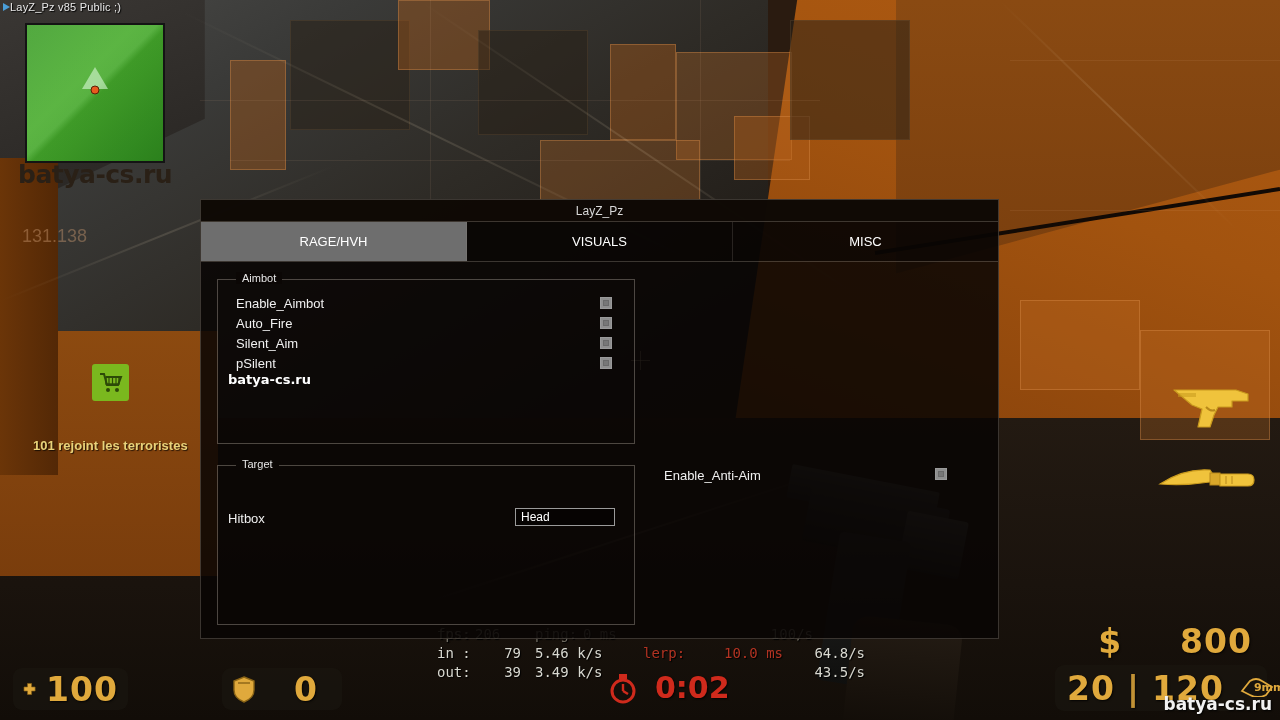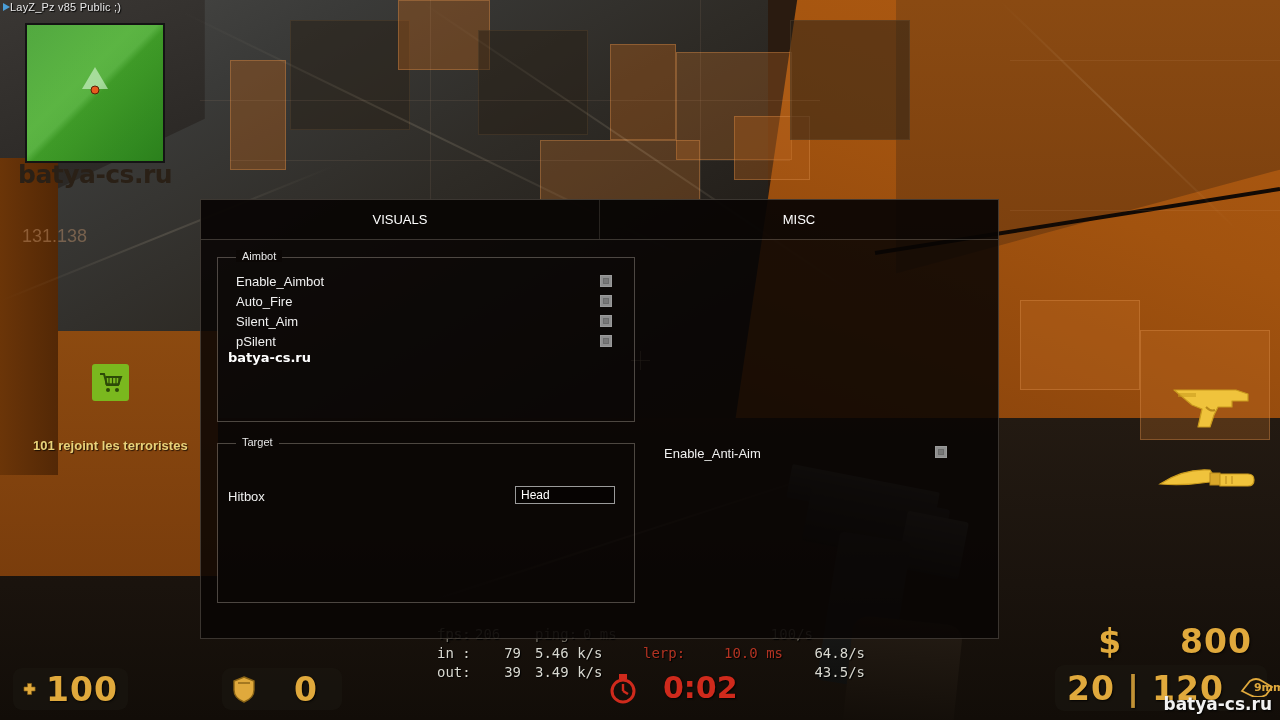--- a/index.html
+++ b/index.html
@@ -155,21 +155,21 @@
     position:absolute; right:28px; top:622px;
     display:flex; align-items:center; gap:58px;
   }
   .watermark-br {
     position:absolute; right:8px; bottom:6px;
     font-family:"DejaVu Sans", sans-serif; font-weight:bold; font-size:17px;
     color:#f2f2f2; text-shadow:1px 1px 2px #000;
   }
 
   .timer-row {
-    position:absolute; left:608px; top:670px; display:flex; align-items:center; gap:25px;
+    position:absolute; left:608px; top:670px; display:flex; align-items:center; gap:17px;
   }
   .timer-txt {
     font-family:"DejaVu Sans", sans-serif; font-weight:bold; font-size:30px;
     color:#cf2a1c; text-shadow:1px 1px 2px rgba(0,0,0,.8);
   }
 
   
   .netgraph {
     position:absolute; left:437px; top:625px;
     font-family:"DejaVu Sans Mono", monospace; font-size:14px;
@@ -420,22 +420,28 @@
     <span style="width:38px;">out:</span>
     <span style="width:60px;text-align:right;padding-right:14px;">39</span>
     <span style="width:108px;">3.49 k/s</span>
     <span style="width:140px;"></span>
     <span style="width:82px;text-align:right;">43.5/s</span>
   </div>
 </div>
 
 <div id="cheat-menu">
 
+  <div class="menu-title">
+    <span>LayZ_Pz</span>
+  </div>
 
   <div class="tabs">
+    <div class="tab active">
+      <span>RAGE/HVH</span>
+    </div>
     <div class="tab">
       <span>VISUALS</span>
     </div>
     <div class="tab">
       <span>MISC</span>
     </div>
   </div>
 
   <div class="menu-body">
 

